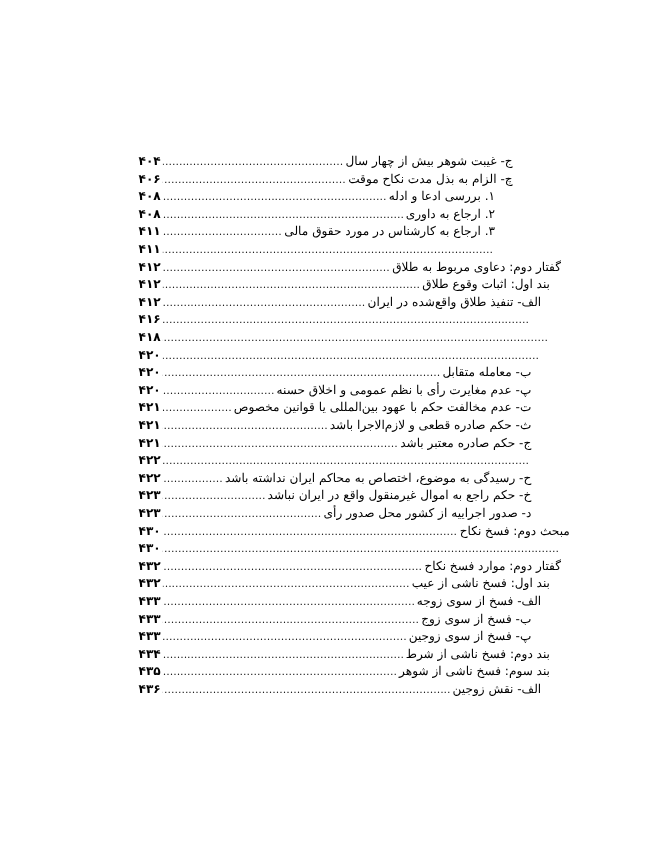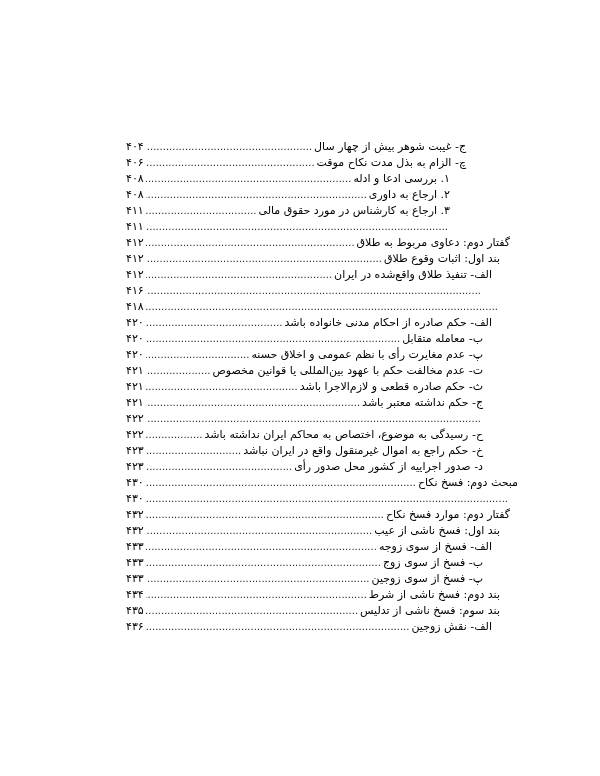--- a/index.html
+++ b/index.html
@@ -30,21 +30,21 @@
     overflow:hidden;
     white-space:nowrap;
     margin:0 2px;
     min-width:6px;
     font-size:10px;
     color:#222;
   }
   .leader::before{
     content:"................................................................................................................................................................................................................................................................................................................................................................................................................";
   }
-  .num{flex:0 0 auto;white-space:nowrap;font-size:11px;}
+  .num{flex:0 0 auto;white-space:nowrap;font-size:11px;font-weight:bold;}
   
   .lvl-mabhas{padding-right:82px;}
   .lvl-goftar{padding-right:90px;}
   .lvl-band{padding-right:100px;}
   .lvl-alef{padding-right:108px;}
   .lvl-harf{padding-right:117px;}
   .lvl-cont1{padding-right:134px;}
   .lvl-cont2{padding-right:150px;}
 </style>
 </head>
@@ -109,21 +109,20 @@
     <span class="leader"></span>
     <span class="num">۴۱۶</span>
   </div>
 
   <div class="row lvl-band">
     <span class="leader"></span>
     <span class="num">۴۱۸</span>
   </div>
 
   <div class="row lvl-alef">
-    <span class="t">الف- حکم صادره از احکام مدنی خانواده باشد</span>
     <span class="leader"></span>
     <span class="num">۴۲۰</span>
   </div>
 
   <div class="row lvl-harf">
     <span class="t">ب- معامله متقابل</span>
     <span class="leader"></span>
     <span class="num">۴۲۰</span>
   </div>
 
@@ -139,21 +138,21 @@
     <span class="num">۴۲۱</span>
   </div>
 
   <div class="row lvl-harf">
     <span class="t">ث- حکم صادره قطعی و لازم‌الاجرا باشد</span>
     <span class="leader"></span>
     <span class="num">۴۲۱</span>
   </div>
 
   <div class="row lvl-harf">
-    <span class="t">ج- حکم نداشته معتبر باشد</span>
+    <span class="t">ج- حکم صادره معتبر باشد</span>
     <span class="leader"></span>
     <span class="num">۴۲۱</span>
   </div>
 
   <div class="row lvl-harf">
     <span class="leader"></span>
     <span class="num">۴۲۲</span>
   </div>
 
   <div class="row lvl-harf">
@@ -215,21 +214,21 @@
     <span class="num">۴۳۳</span>
   </div>
 
   <div class="row lvl-band">
     <span class="t">بند دوم: فسخ ناشی از شرط</span>
     <span class="leader"></span>
     <span class="num">۴۳۴</span>
   </div>
 
   <div class="row lvl-band">
-    <span class="t">بند سوم: فسخ ناشی از تدلیس</span>
+    <span class="t">بند سوم: فسخ ناشی از شوهر</span>
     <span class="leader"></span>
     <span class="num">۴۳۵</span>
   </div>
 
   <div class="row lvl-alef">
     <span class="t">الف- نقش زوجین</span>
     <span class="leader"></span>
     <span class="num">۴۳۶</span>
   </div>
 </div>

